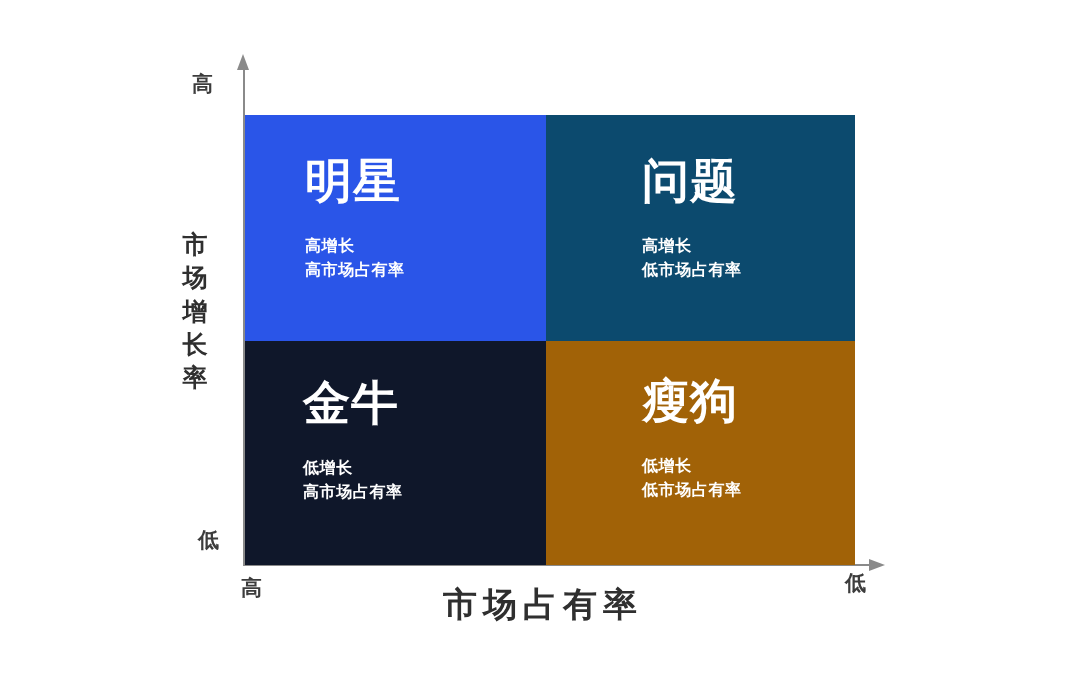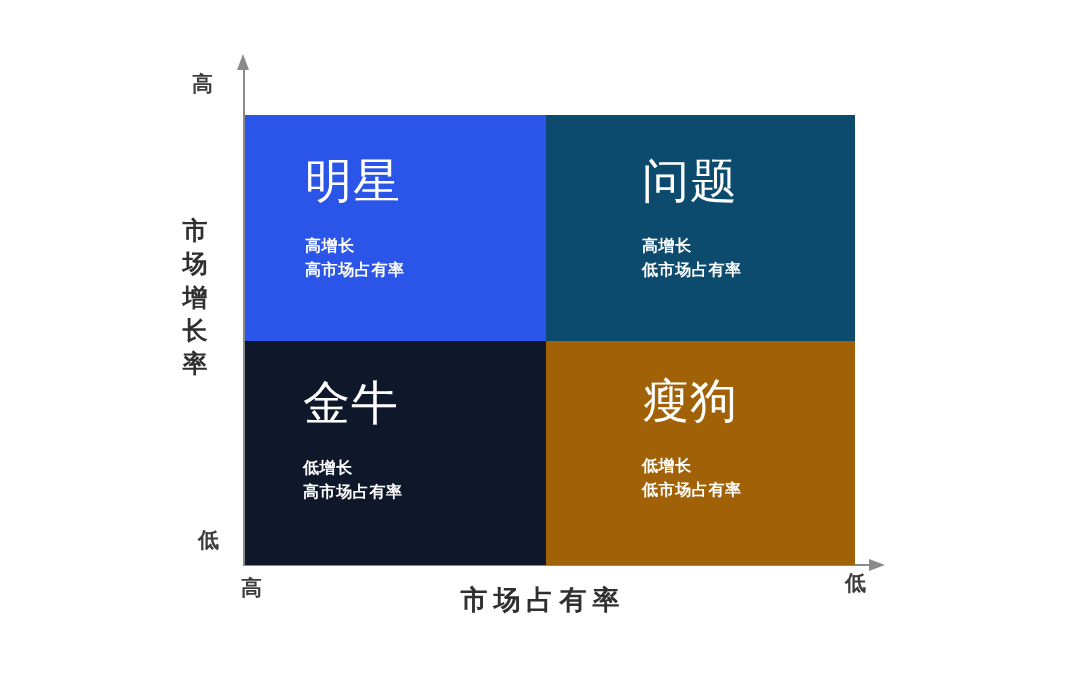--- a/index.html
+++ b/index.html
@@ -70,38 +70,38 @@
   }
   #y-high-label { left: 192px; top: 73px; }
   #y-low-label  { left: 198px; top: 529px; }
   #x-high-label { left: 241px; top: 577px; }
   #x-low-label  { left: 845px; top: 572px; }
 
   
   #y-axis-title {
     position: absolute;
     left: 178px;
-    top: 214px;
+    top: 228px;
     width: 34px;
     color: #2f2f2f;
     font-size: 25px;
     font-weight: 700;
     line-height: 1.33;
     text-align: center;
     word-break: break-all;
     letter-spacing: 0;
   }
   #x-axis-title {
     position: absolute;
     left: 0;
     top: 582px;
     width: 1080px;
     text-align: center;
     color: #2f2f2f;
-    font-size: 27px;
+    font-size: 34px;
     font-weight: 700;
     letter-spacing: 6px;
     text-indent: 6px;
   }
 
   
   #matrix {
     position: absolute;
     left: 245px;
     top: 115px;
@@ -119,21 +119,21 @@
     overflow: hidden;
   }
   .quad-star     { background: #2a55e8; }
   .quad-question { background: #0c4a6e; }
   .quad-cow      { background: #0f172a; }
   .quad-dog      { background: #a16207; }
 
   .quad-title {
     color: #ffffff;
     font-size: 47px;
-    font-weight: 400;
+    font-weight: 700;
     line-height: 1.12;
     letter-spacing: 1px;
     margin: 0 6px 26px 0;
     white-space: nowrap;
   }
   .quad-sub {
     color: #ffffff;
     font-size: 16px;
     font-weight: 700;
     line-height: 1.55;

